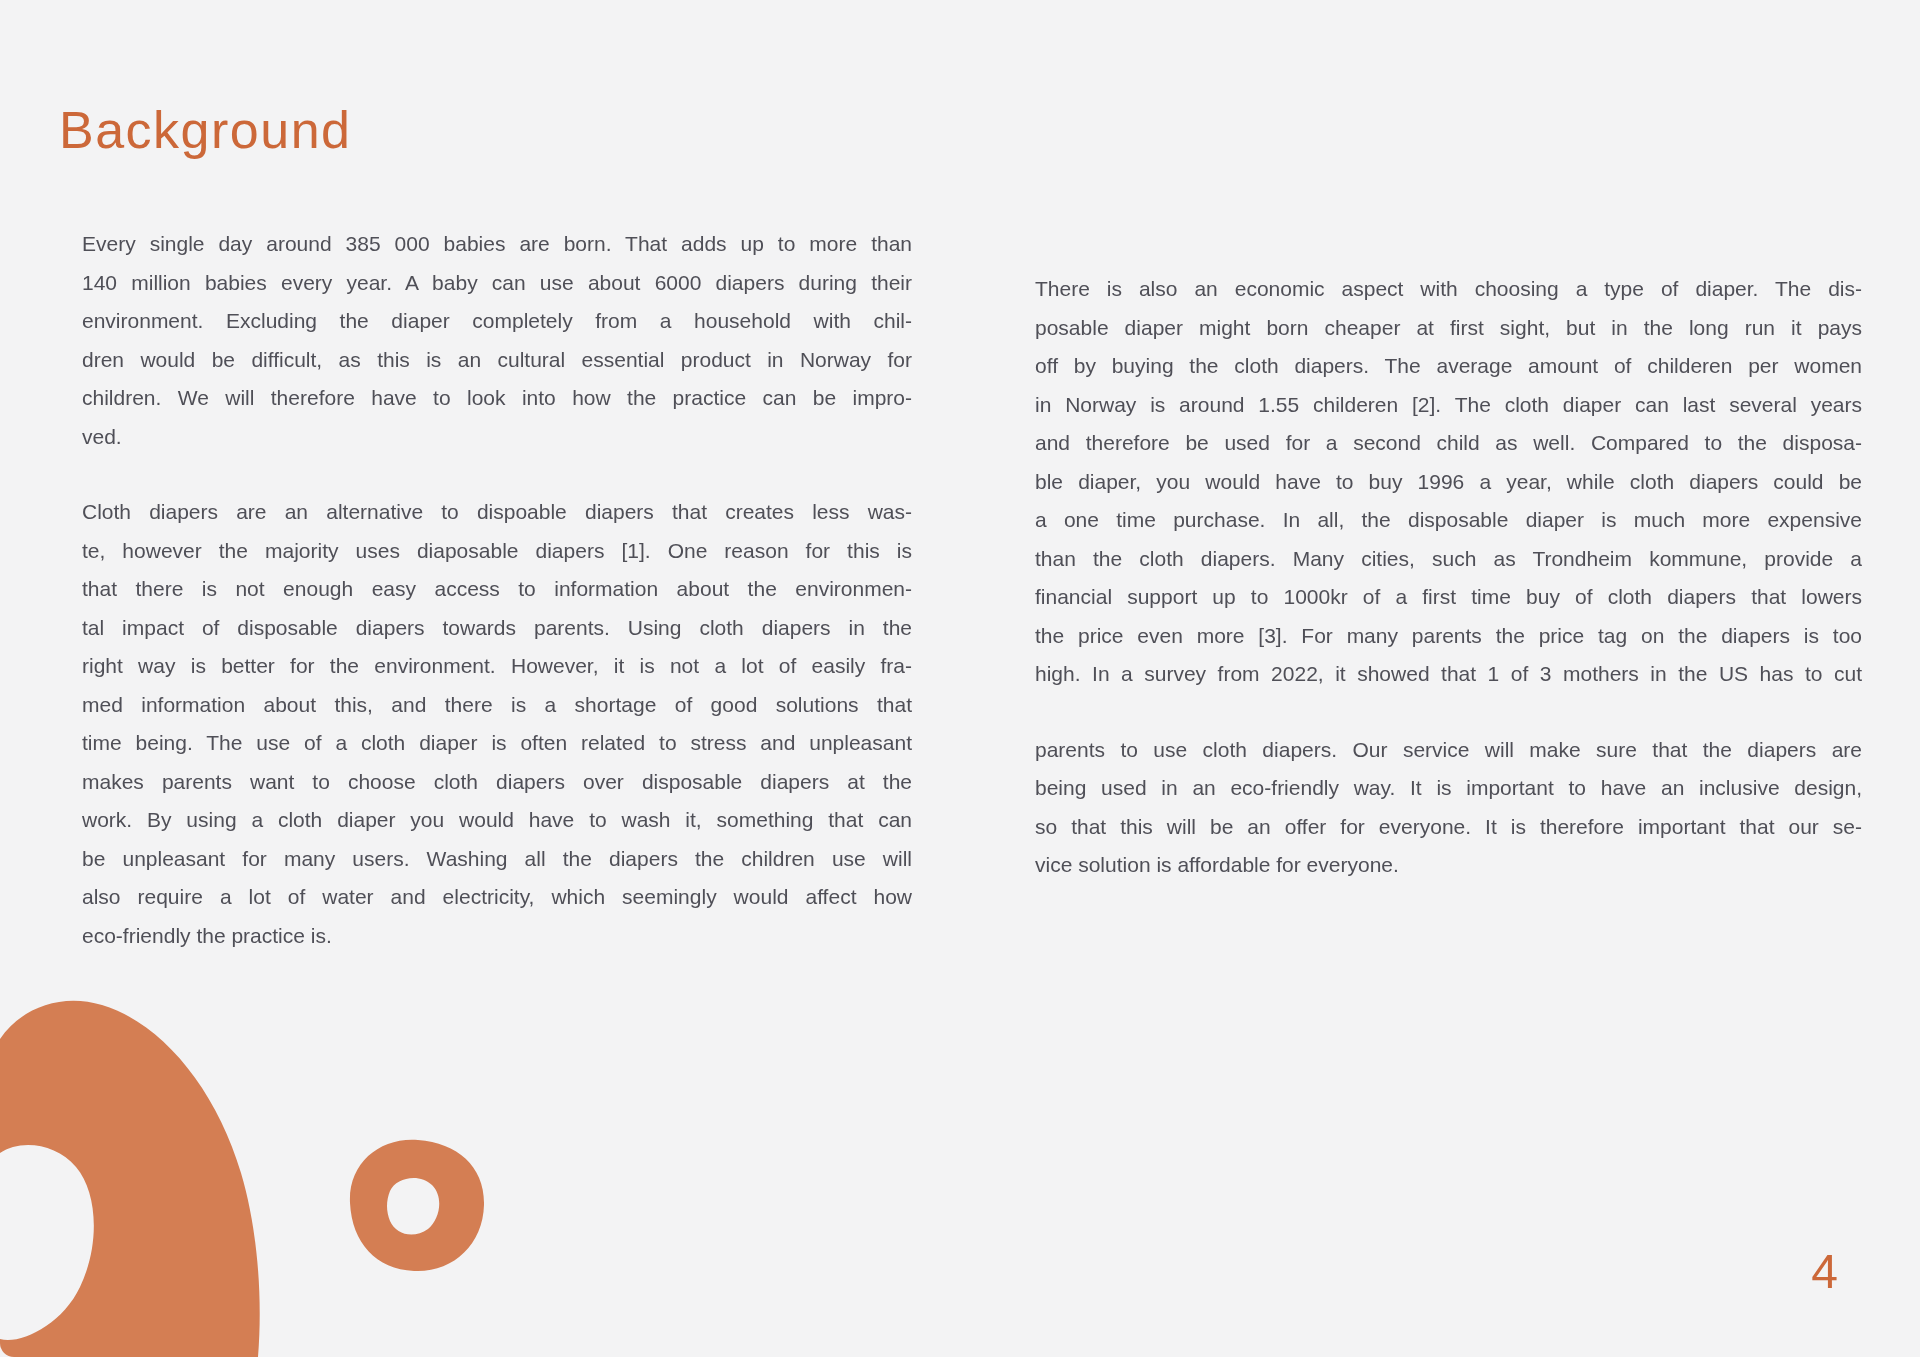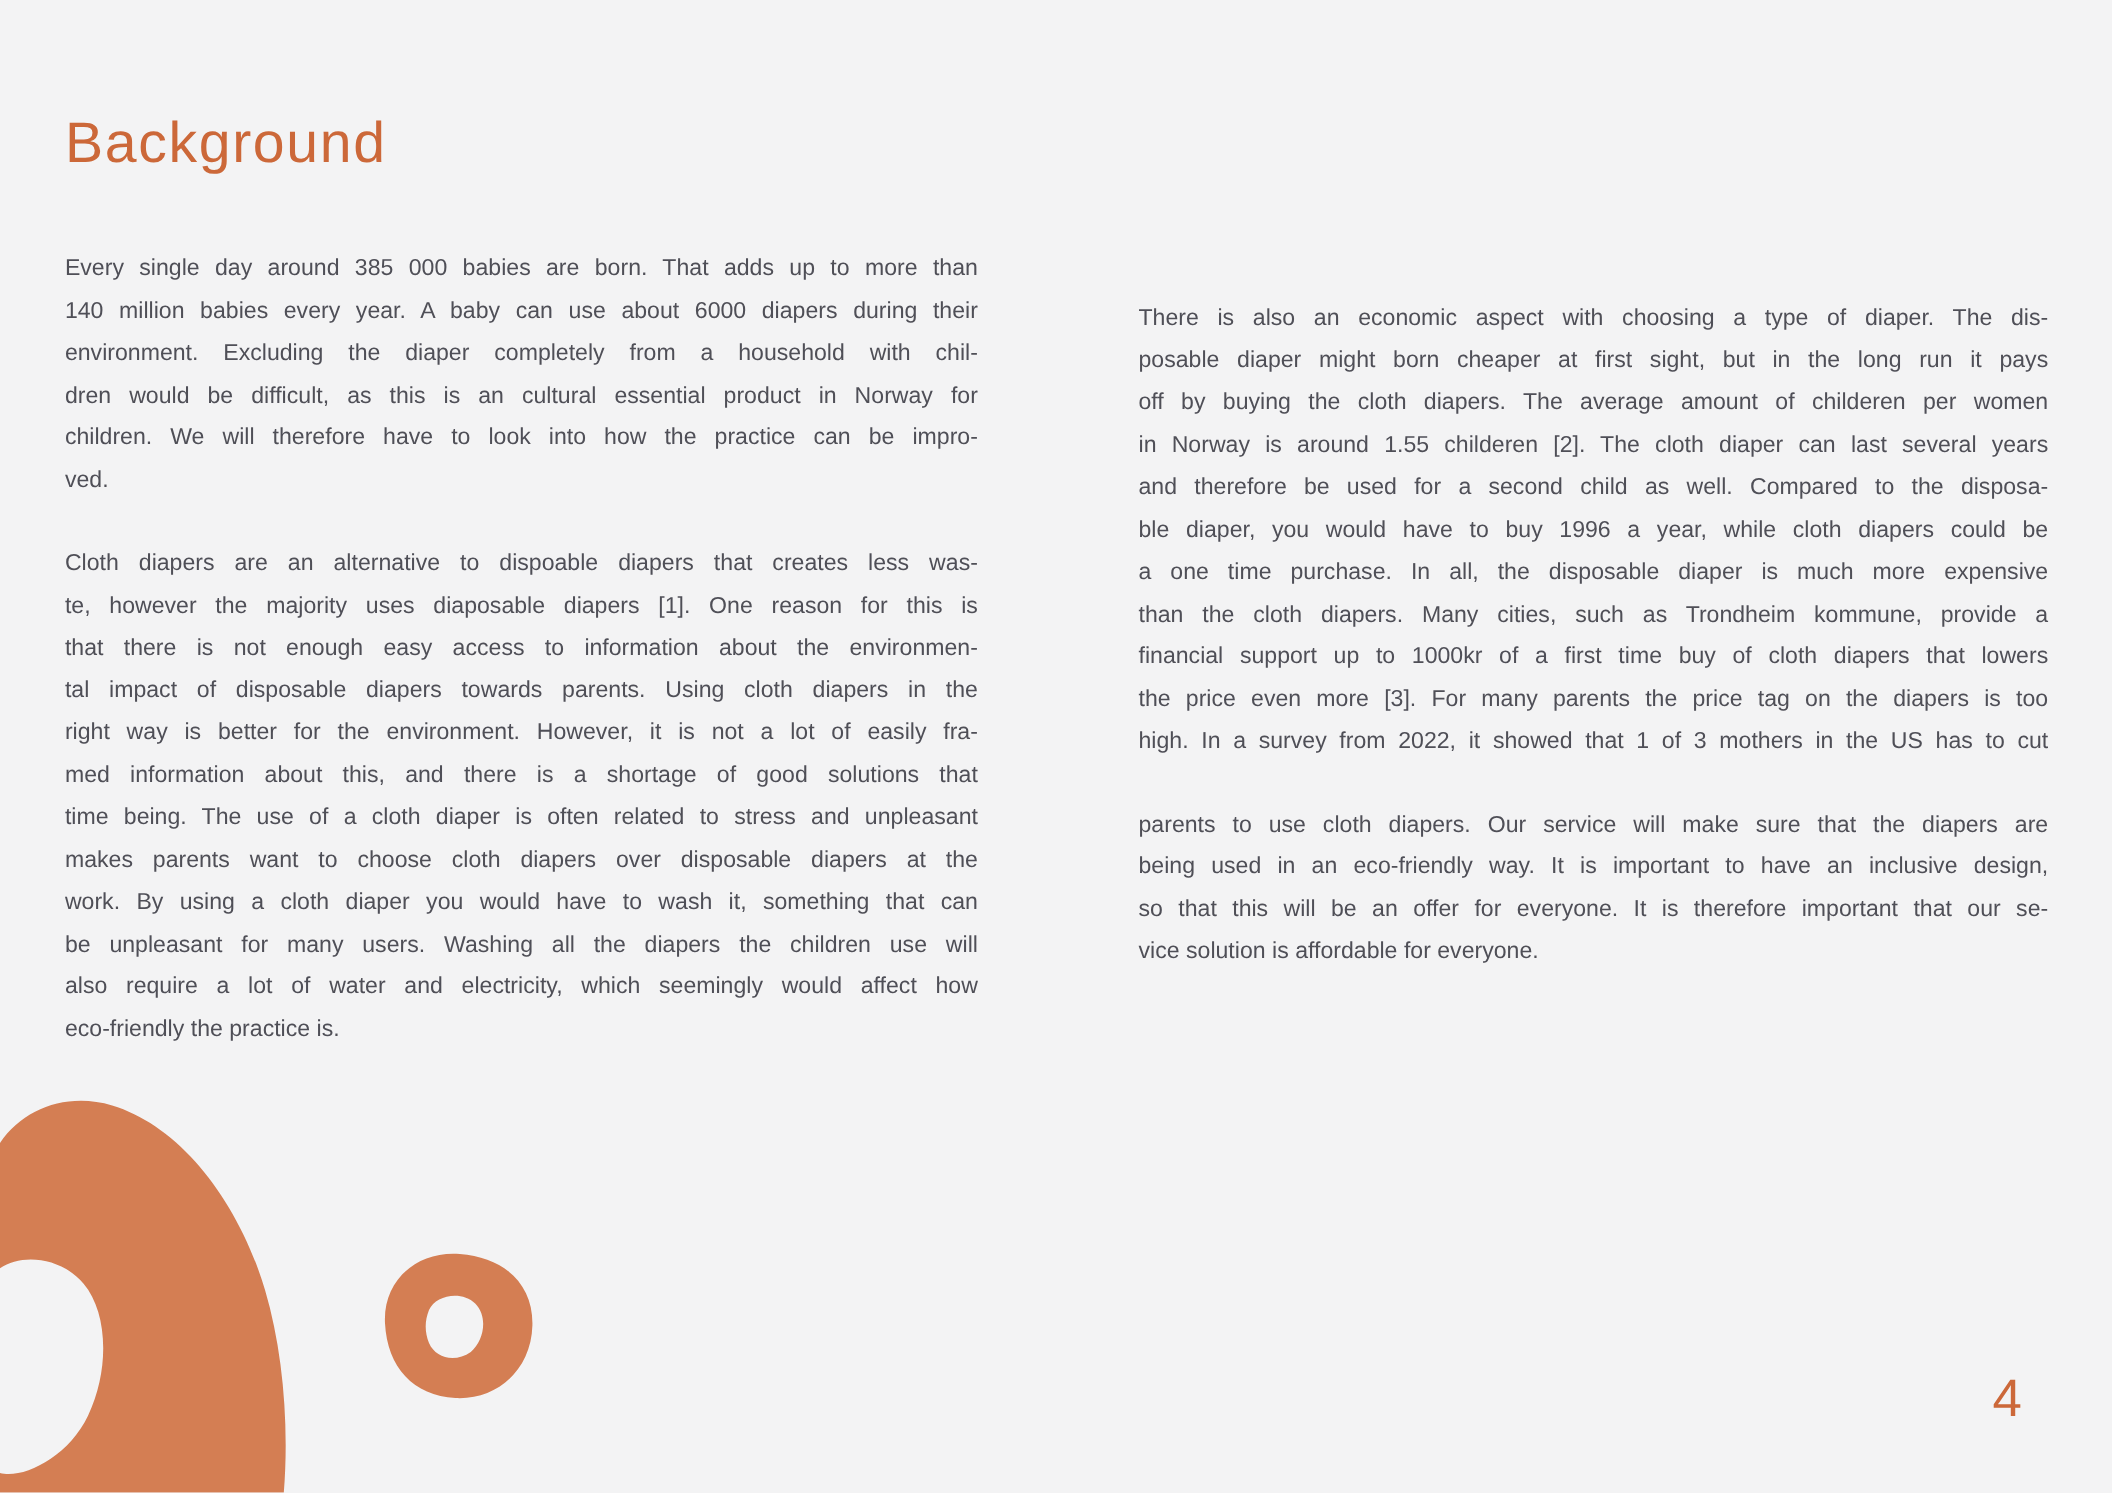--- a/index.html
+++ b/index.html
@@ -56,25 +56,25 @@
     position: absolute;
     left: 0;
     top: 995px;
     width: 500px;
     height: 362px;
   }
 </style>
 </head>
 <body style="background-color: rgb(243, 243, 244);">
 
-<div class="page" style="background-color: rgb(243, 243, 244);">
+<div class="page" style="background-color: rgb(243, 243, 244); border-radius: 14px;">
 
   <div class="title" style="color: rgb(204, 104, 57);">Background</div>
 
-  <div class="col col-left" style="color: rgb(79, 79, 87);">
+  <div class="col col-left" style="color: rgb(79, 79, 87); margin-left: 23px;">
       <div class="paragraph">
         <div class="line">Every single day around 385 000 babies are born. That adds up to more than</div>
         <div class="line">140 million babies every year. A baby can use about 6000 diapers during their</div>
         <div class="line">environment. Excluding the diaper completely from a household with chil-</div>
         <div class="line">dren would be difficult, as this is an cultural essential product in Norway for</div>
         <div class="line">children. We will therefore have to look into how the practice can be impro-</div>
         <div class="line last">ved.</div>
       </div>
       <div class="paragraph">
         <div class="line">Cloth diapers are an alternative to dispoable diapers that creates less was-</div>

